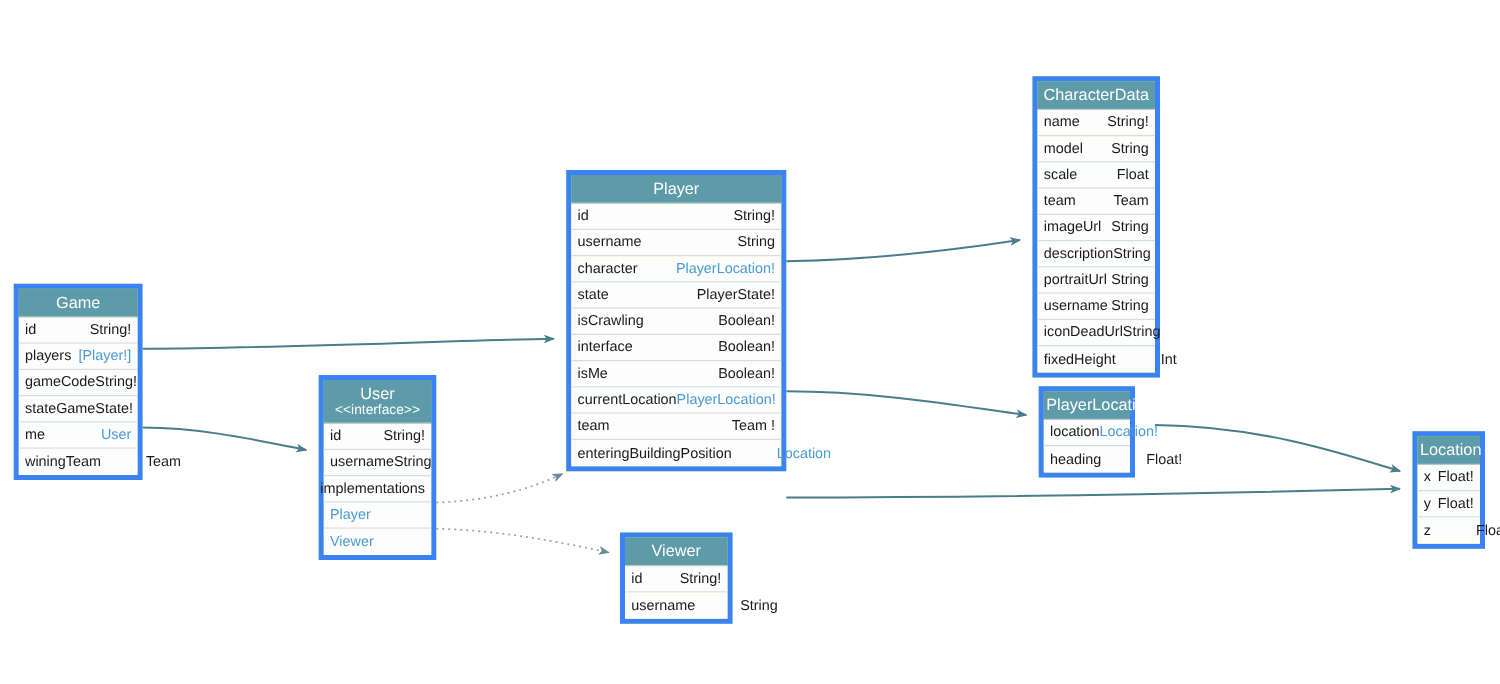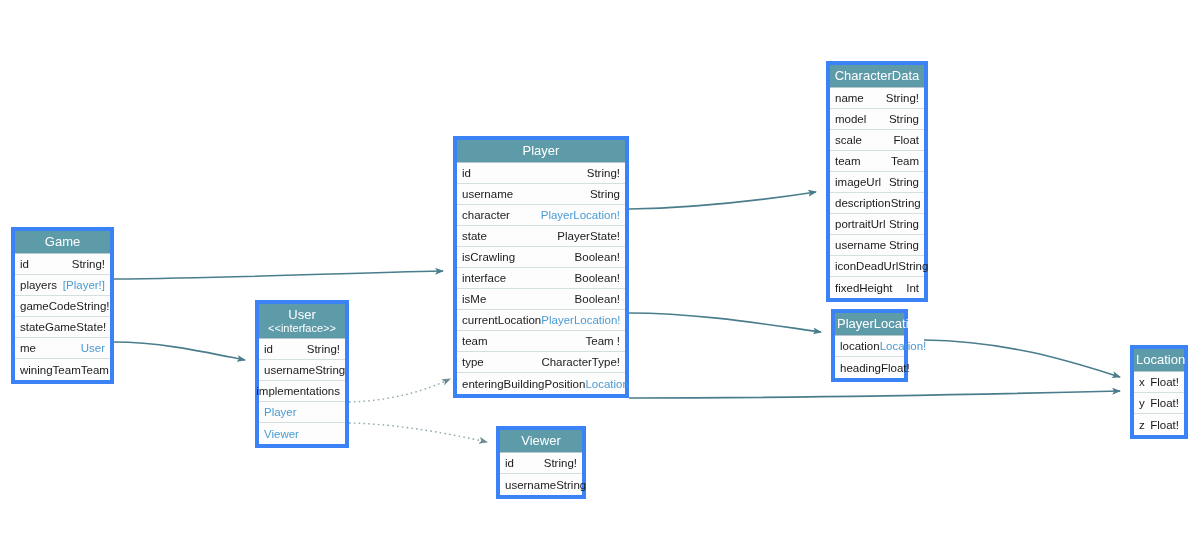--- a/index.html
+++ b/index.html
@@ -50,21 +50,21 @@
     align-items: center;
     box-sizing: border-box;
     border-bottom: 1px solid #d5dee0;
     font-size: 11.5px;
     color: #1a1a1a;
     height: 21px;
     padding: 0 5px;
     background: #fdfdfd;
     white-space: nowrap;
   }
-  .row:last-child { border-bottom: none; }
+  .row:last-child { border-bottom: none; gap: 36px; }
   .row .fname { text-align: center; }
   .row .ftype { text-align: right; }
   .row.link .ftype,
   .row.link .fname { color: #4a9bd4; }
   .row.center {
     justify-content: flex-end;
   }
   .row.impl-entry {
     justify-content: flex-start;
     color: #4a9bd4;
@@ -186,24 +186,20 @@
       <span class="ftype">Boolean!</span>
     </div>
     <div class="row link">
       <span class="fname" style="color:#1a1a1a">currentLocation</span>
       <span class="ftype">PlayerLocation!</span>
     </div>
     <div class="row">
       <span class="fname">team</span>
       <span class="ftype">Team !</span>
     </div>
-    <div class="row">
-      <span class="fname">type</span>
-      <span class="ftype">CharacterType!</span>
-    </div>
     <div class="row link">
       <span class="fname" style="color:#1a1a1a">enteringBuildingPosition</span>
       <span class="ftype">Location</span>
     </div>
   </div>
 
   <div class="uml" style="left:496px; top:426px; width:90px;">
     <div class="uml-header">Viewer</div>
     <div class="row">
       <span class="fname">id</span>

